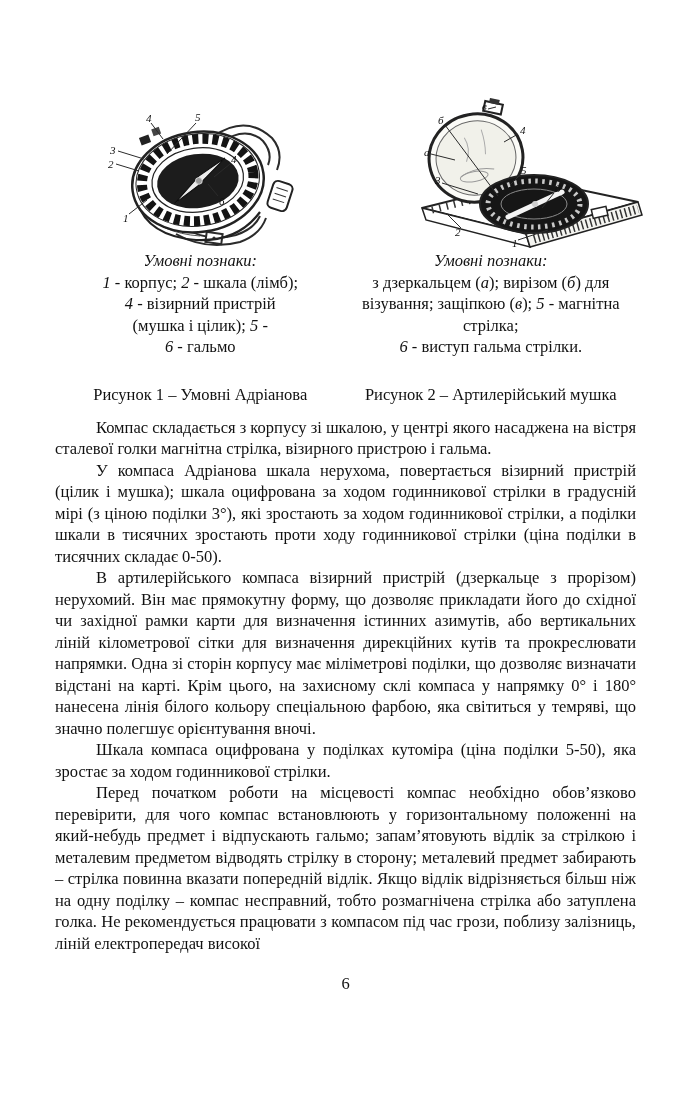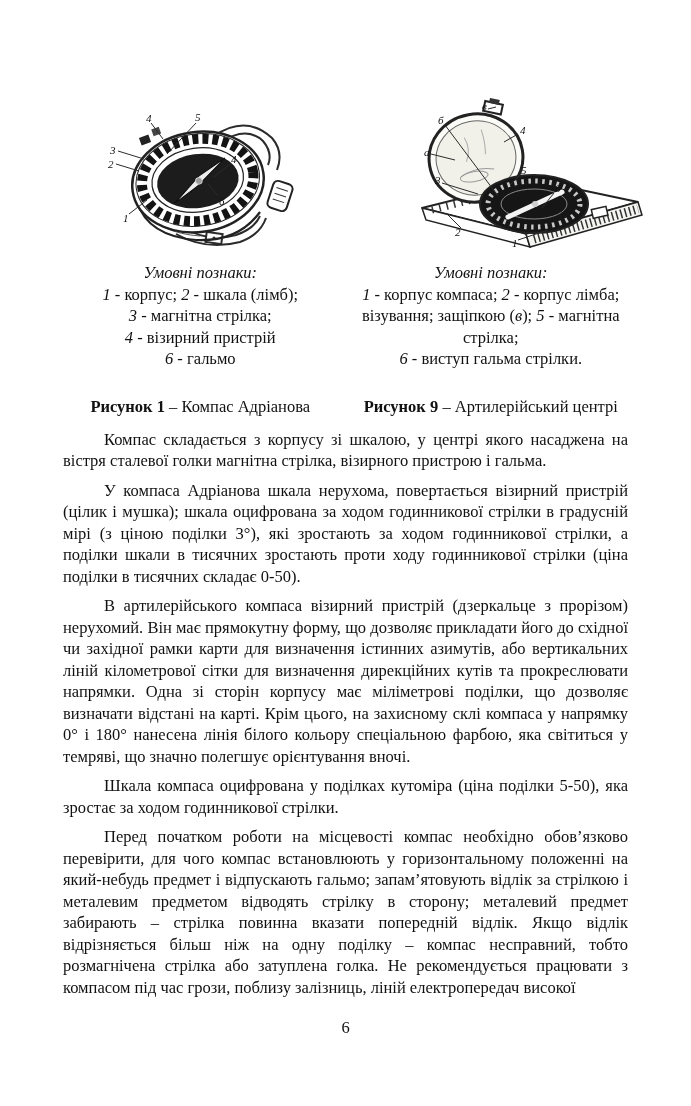--- a/index.html
+++ b/index.html
@@ -16,46 +16,45 @@
   .figures-row{
     display:flex;
     height:155px;
     align-items:flex-end;
   }
   .fig-col{width:50%;position:relative;}
   .fig-col-1 svg{display:block;margin-left:33px;}
   .fig-col-2 svg{display:block;margin-left:52px;}
   .legends-row{
     display:flex;
-    margin-top:12px;
   }
   .legend{
     width:50%;
     text-align:center;
     font-size:16.5px;
     line-height:21.5px;
   }
   .legend-title{font-style:italic;}
   .legend i{font-style:italic;}
   .captions-row{
     display:flex;
     margin-top:26px;
     font-size:16.5px;
     line-height:21px;
   }
   .caption{width:50%;text-align:center;}
-  .cap-label{font-weight:bold;}
+  .cap-label{font-weight:normal;}
   .body-text{
     margin-top:12px;
     font-size:16.5px;
     line-height:21.5px;
     text-align:justify;
   }
   .body-text p{
-    margin:8px;
+    margin:0;
     text-indent:41px;
   }
   .page-number{
     margin-top:20px;
     text-align:center;
     font-size:16.5px;
   }
   .co-text text{
     font-family:"Liberation Serif","DejaVu Serif",serif;
     font-style:italic;
@@ -183,39 +182,39 @@
           <text x="114" y="149">1</text>
         </g>
       </svg>
     </div>
   </div>
 
   <div class="legends-row">
     <div class="legend">
       <div class="legend-title">Умовні познаки:</div>
       <div class="legend-line inum"><i>1</i> - корпус; <i>2</i> - шкала (лімб);</div>
-      <div class="legend-line inum"><i>3</i> - магнітна стрілка;</div>
       <div class="legend-line inum"><i>4</i> - візирний пристрій</div>
+      <div class="legend-line inum">(мушка і цілик); <i>5</i> -</div>
       <div class="legend-line inum"><i>6</i> - гальмо</div>
     </div>
     <div class="legend">
       <div class="legend-title">Умовні познаки:</div>
-      <div class="legend-line inum"><i>1</i> - корпус компаса; <i>2</i> - корпус лімба;</div>
+      <div class="legend-line inum">з дзеркальцем (<i>а</i>); вирізом (<i>б</i>) для</div>
       <div class="legend-line inum">візування; защіпкою (<i>в</i>); <i>5</i> - магнітна</div>
       <div class="legend-line inum">стрілка;</div>
       <div class="legend-line inum"><i>6</i> - виступ гальма стрілки.</div>
     </div>
   </div>
 
   <div class="captions-row">
     <div class="caption">
-      <span class="cap-label">Рисунок 1</span><span> – Компас Адріанова</span>
+      <span class="cap-label">Рисунок 1</span><span> – Умовні Адріанова</span>
     </div>
     <div class="caption">
-      <span class="cap-label">Рисунок 9</span><span> – Артилерійський центрі</span>
+      <span class="cap-label">Рисунок 2</span><span> – Артилерійський мушка</span>
     </div>
   </div>
 
   <div class="body-text">
     <p>Компас складається з корпусу зі шкалою, у центрі якого насаджена на вістря сталевої голки магнітна стрілка, візирного пристрою і гальма.</p>
     <p>У компаса Адріанова шкала нерухома, повертається візирний пристрій (цілик і мушка); шкала оцифрована за ходом годинникової стрілки в градусній мірі (з ціною поділки 3°), які зростають за ходом годинникової стрілки, а поділки шкали в тисячних зростають проти ходу годинникової стрілки (ціна поділки в тисячних складає 0-50).</p>
     <p>В артилерійського компаса візирний пристрій (дзеркальце з прорізом) нерухомий. Він має прямокутну форму, що дозволяє прикладати його до східної чи західної рамки карти для визначення істинних азимутів, або вертикальних ліній кілометрової сітки для визначення дирекційних кутів та прокреслювати напрямки. Одна зі сторін корпусу має міліметрові поділки, що дозволяє визначати відстані на карті. Крім цього, на захисному склі компаса у напрямку 0° і 180° нанесена лінія білого кольору спеціальною фарбою, яка світиться у темряві, що значно полегшує орієнтування вночі.</p>
     <p>Шкала компаса оцифрована у поділках кутоміра (ціна поділки 5-50), яка зростає за ходом годинникової стрілки.</p>
     <p>Перед початком роботи на місцевості компас необхідно обов’язково перевірити, для чого компас встановлюють у горизонтальному положенні на який-небудь предмет і відпускають гальмо; запам’ятовують відлік за стрілкою і металевим предметом відводять стрілку в сторону; металевий предмет забирають – стрілка повинна вказати попередній відлік. Якщо відлік відрізняється більш ніж на одну поділку – компас несправний, тобто розмагнічена стрілка або затуплена голка. Не рекомендується працювати з компасом під час грози, поблизу залізниць, ліній електропередач високої</p>
   </div>

